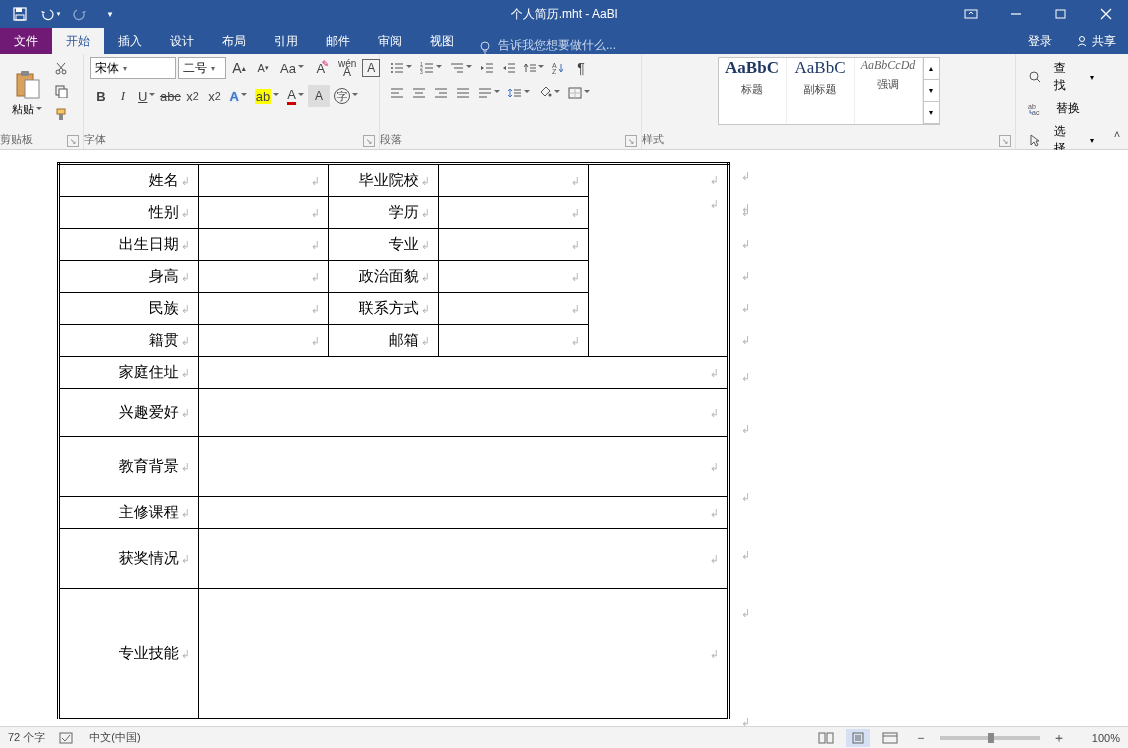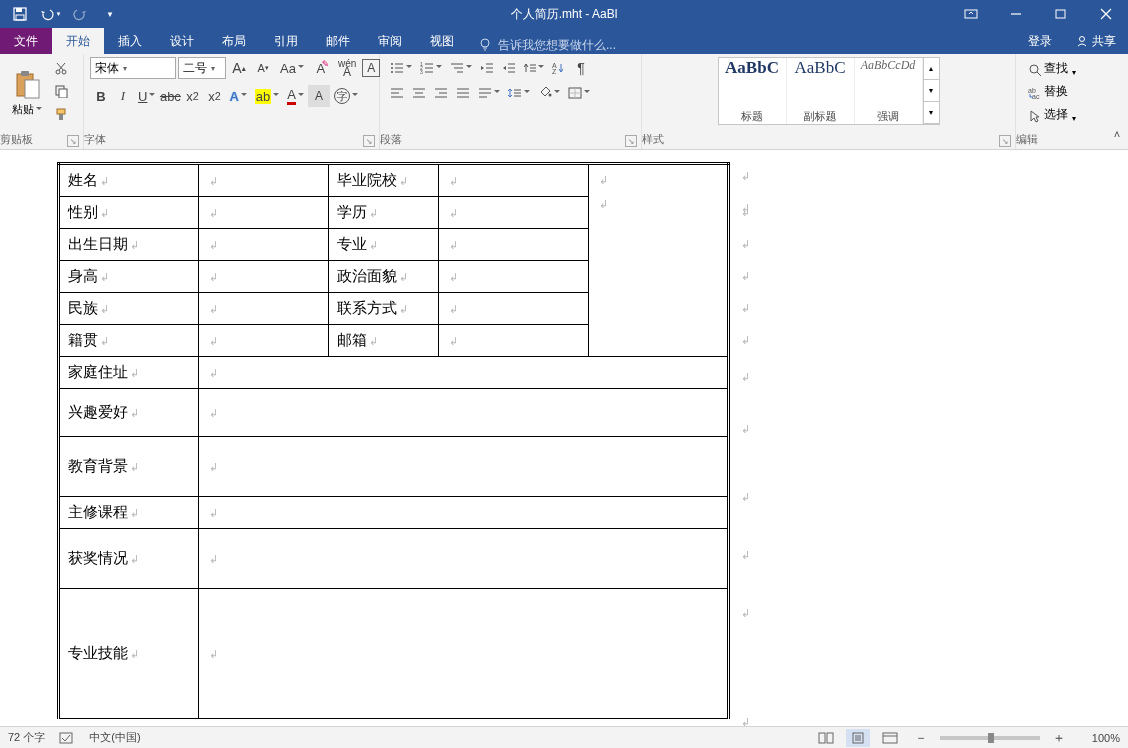--- a/index.html
+++ b/index.html
@@ -11,21 +11,21 @@
 .qat-btn { width: 28px; height: 26px; display: flex; align-items: center; justify-content: center; color: #fff; }
 .title { position: absolute; left: 50%; transform: translateX(-50%); font-size: 12px; }
 .winctrl { margin-left: auto; display: flex; }
 .winctrl .wb { width: 45px; height: 28px; display: flex; align-items: center; justify-content: center; color: #fff; }
 
 
 .menubar { background: #2b579a; height: 26px; display: flex; align-items: flex-end; color: #fff; font-size: 12px; }
 .mtab { padding: 5px 14px; height: 26px; display: flex; align-items: center; }
 .mtab.file { background: #701a75; }
 .mtab.active { background: #f3f3f3; color: #2b579a; }
-.tellme { margin-left: 10px; display: flex; align-items: flex-start; gap: 6px; color: #c9d7ee; font-size: 12px; }
+.tellme { margin-left: 10px; display: flex; align-items: flex-end; gap: 6px; color: #c9d7ee; font-size: 12px; }
 .right-menu { margin-left: auto; display: flex; align-items: center; gap: 0; }
 .right-menu .mtab2 { padding: 5px 12px; }
 
 
 .ribbon { background: #f3f3f3; border-bottom: 1px solid #d4d4d4; height: 96px; display: flex; }
 .grp { border-right: 1px solid #e1e1e1; display: flex; flex-direction: column; position: relative; }
 .grp-body { flex: 1; display: flex; padding: 3px 6px; align-items: flex-start; gap: 2px; }
 .grp-label { text-align: left; font-size: 11px; color: #666; padding-bottom: 2px; position: relative; }
 .grp-label .launcher { position: absolute; right: 4px; bottom: 2px; width: 12px; height: 12px; border: 1px solid #aaa; display: flex; align-items: center; justify-content: center; font-size: 8px; color: #888; }
 
@@ -36,34 +36,34 @@
 .smbtn { width: 22px; height: 22px; display: flex; align-items: center; justify-content: center; font-size: 13px; color: #444; }
 .smbtn.w { width: auto; padding: 0 4px; }
 
 .combo { height: 22px; border: 1px solid #ababab; background: #fff; display: inline-flex; align-items: center; padding: 0 4px; font-size: 12px; }
 .combo .dd { margin-left: 4px; font-size: 8px; color: #666; }
 .font-row { display: flex; gap: 2px; align-items: center; margin-bottom: 3px; }
 .btn-row { display: flex; gap: 0px; align-items: center; flex-wrap: nowrap; }
 
 
 .styles-gallery { display: flex; border: 1px solid #c6c6c6; background: #fff; height: 68px; }
-.style-item { width: 68px; border-right: 1px solid #eee; display: flex; flex-direction: column; align-items: center; justify-content: space-between; gap: 4px; }
+.style-item { width: 68px; border-right: 1px solid #eee; display: flex; flex-direction: column; align-items: center; justify-content: flex-start; gap: 4px; }
 .style-prev { font-family: "SimSun"; color: #1f3864; }
 .style-lbl { font-size: 11px; color: #444; }
 .gallery-scroll { width: 16px; display: flex; flex-direction: column; border-left: 1px solid #c6c6c6; }
 .gallery-scroll div { flex: 1; display: flex; align-items: center; justify-content: center; font-size: 8px; border-bottom: 1px solid #c6c6c6; }
 
 .edit-col { display: flex; flex-direction: column; gap: 2px; padding: 2px 4px; }
-.edit-btn { display: flex; align-items: flex-end; gap: 2px; padding: 2px 6px; font-size: 12px; }
+.edit-btn { display: flex; align-items: center; gap: 14px; padding: 2px 6px; font-size: 12px; }
 
 
 .docarea { position: absolute; top: 150px; bottom: 22px; left: 0; right: 0; background: #fff; overflow: auto; }
 .page { margin: 12px auto 0; width: 1090px; position: relative; }
 .resume { border-collapse: collapse; margin-left: 38px; font-family: "SimSun", serif; font-size: 15px; }
-.resume td { border: 1px solid #000; padding: 6px 8px; vertical-align: middle; position: relative; }
+.resume td { border: 1px solid #000; padding: 6px 8px; vertical-align: middle; position: relative; text-align: right; }
 .resume td.dbl-l { border-left: 3px double #000; }
 .resume td.dbl-r { border-right: 3px double #000; }
 .resume tr:first-child td { border-top: 3px double #000; }
 .pmark { color: #b8b8b8; font-size: 11px; margin-left: 2px; }
 .outside-mark { position: absolute; color: #b8b8b8; font-size: 11px; }
 
 
 .statusbar { position: absolute; bottom: 0; left: 0; right: 0; height: 22px; background: #f3f3f3; border-top: 1px solid #d4d4d4; display: flex; align-items: center; font-size: 11px; color: #444; padding: 0 8px; gap: 14px; }
 .status-right { margin-left: auto; display: flex; align-items: center; gap: 8px; }
 .viewbtn { width: 24px; height: 18px; display: flex; align-items: center; justify-content: center; color: #666; }

